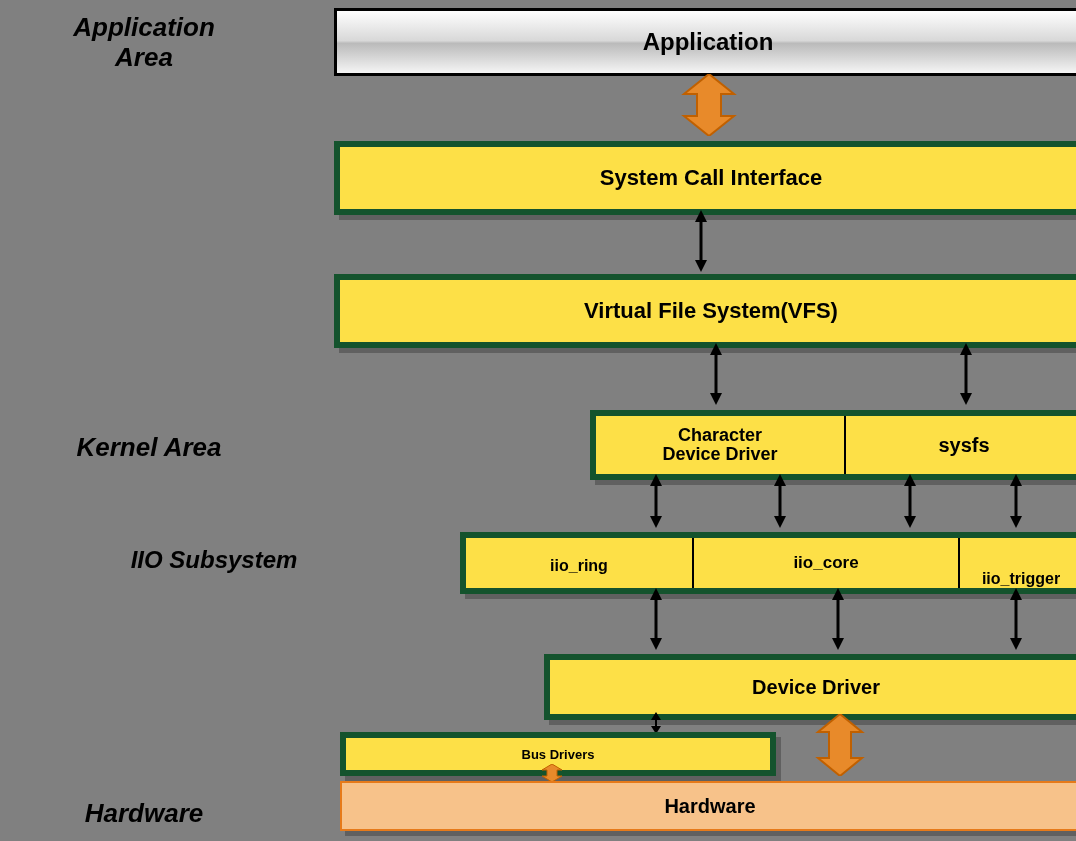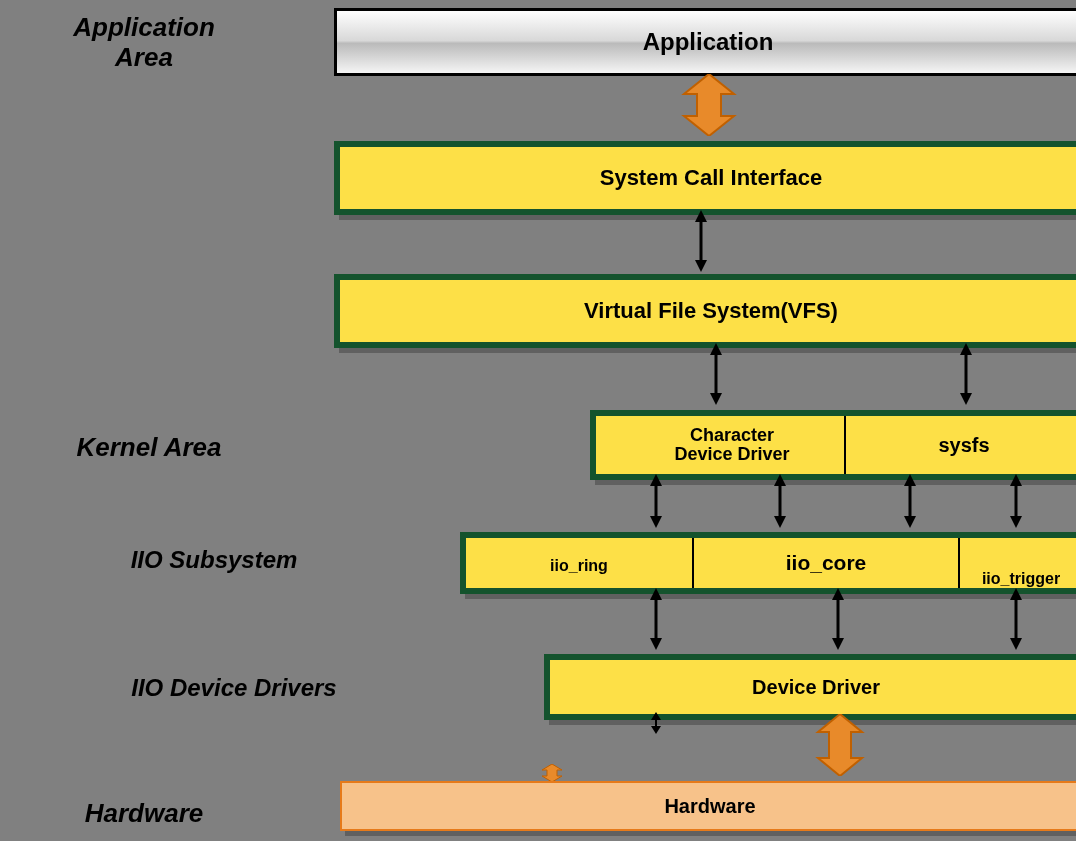--- a/index.html
+++ b/index.html
@@ -84,23 +84,20 @@
 <div class="label" style="left:20px; top:12px; width:200px; font-size:26px; line-height:30px;">
   <span>Application</span><br>
   <span>Area</span>
 </div>
 <div class="label" style="left:60px; top:546px; width:260px; font-size:24px;">
   <span>IIO Subsystem</span>
 </div>
 <div class="label" style="left:10px; top:432px; width:230px; font-size:26px;">
   <span>Kernel Area</span>
 </div>
-<div class="label" style="left:60px; top:674px; width:300px; font-size:24px;">
-  <span>IIO Device Drivers</span>
-</div>
 <div class="label" style="left:10px; top:798px; width:220px; font-size:26px;">
   <span>Hardware</span>
 </div>
 
 <div class="appbox" style="left:310px; top:8px; width:742px; height:62px;">
   <div class="text" style="font-weight:900; font-size:24px;">Application</div>
 </div>
 
 <div class="orange-arrow" style="left:655px; top:74px; width:60px; height:62px;">
   <svg width="60" height="62" viewBox="0 0 60 62">
@@ -134,21 +131,21 @@
 <div class="varrow" style="left:942px; top:343px;">
   <svg width="16" height="62" viewBox="0 0 16 62" style="margin-left:-8px;">
     <line x1="8" y1="6" x2="8" y2="56" stroke="#000" stroke-width="3"></line>
     <polygon points="8,0 2,12 14,12" fill="#000"></polygon>
     <polygon points="8,62 2,50 14,50" fill="#000"></polygon>
   </svg>
 </div>
 
 <div class="bluebox" style="left:566px; top:410px; width:486px; height:58px; display:block;">
   <div class="divider" style="left:248px;"></div>
-  <div style="position:absolute; left:0; top:0; width:248px; height:58px; display:flex; align-items:center; justify-content:center;padding-left:12px;">
+  <div style="position:absolute; left:0; top:0; width:248px; height:58px; display:flex; align-items:center; justify-content:center;">
     <div class="text" style="font-size:18px; line-height:19px; text-align:center;">
       <span>Character</span><br><span>Device Driver</span>
     </div>
   </div>
   <div style="position:absolute; left:250px; top:0; width:236px; height:58px; display:flex; align-items:center; justify-content:center;">
     <div class="text" style="font-size:20px;">sysfs</div>
   </div>
 </div>
 
 <div class="varrow" style="left:632px; top:474px;">
@@ -180,21 +177,21 @@
   </svg>
 </div>
 
 <div class="bluebox" style="left:436px; top:532px; width:616px; height:50px; display:block;">
   <div class="divider" style="left:226px;"></div>
   <div class="divider" style="left:492px;"></div>
   <div style="position:absolute; left:0; top:0; width:226px; height:56px; display:flex; align-items:center; justify-content:center;">
     <div class="text" style="font-size:16px;">iio_ring</div>
   </div>
   <div style="position:absolute; left:228px; top:0; width:264px; height:50px; display:flex; align-items:center; justify-content:center;">
-    <div class="text" style="font-size:21px;">iio_core</div>
+    <div class="text" style="font-size:17px;">iio_core</div>
   </div>
   <div style="position:absolute; left:494px; top:0; width:122px; height:50px; display:flex; align-items:flex-end; justify-content:center;">
     <div class="text" style="font-size:16px;">iio_trigger</div>
   </div>
 </div>
 
 <div class="varrow" style="left:632px; top:588px;">
   <svg width="16" height="62" viewBox="0 0 16 62" style="margin-left:-8px;">
     <line x1="8" y1="6" x2="8" y2="56" stroke="#000" stroke-width="3"></line>
     <polygon points="8,0 2,12 14,12" fill="#000"></polygon>
@@ -221,20 +218,23 @@
 </div>
 
 <div class="varrow" style="left:632px; top:712px;">
   <svg width="12" height="22" viewBox="0 0 12 22" style="margin-left:-6px;">
     <line x1="6" y1="4" x2="6" y2="18" stroke="#000" stroke-width="2"></line>
     <polygon points="6,0 1,8 11,8" fill="#000"></polygon>
     <polygon points="6,22 1,14 11,14" fill="#000"></polygon>
   </svg>
 </div>
 
+<div class="bluebox" style="left:316px; top:732px; width:424px; height:32px;">
+  <div class="text" style="font-size:13px;">Bus Drivers</div>
+</div>
 
 <div class="orange-arrow" style="left:790px; top:714px; width:52px; height:62px;">
   <svg width="52" height="62" viewBox="0 0 52 62">
     <polygon points="26,0 48,18 37,18 37,44 48,44 26,62 4,44 15,44 15,18 4,18" fill="#e88a2a" stroke="#c06000" stroke-width="2"></polygon>
   </svg>
 </div>
 
 <div class="orange-arrow" style="left:516px; top:764px; width:24px; height:18px;">
   <svg width="24" height="18" viewBox="0 0 24 18">
     <polygon points="12,0 22,6 17,6 17,12 22,12 12,18 2,12 7,12 7,6 2,6" fill="#e88a2a" stroke="#c06000" stroke-width="1"></polygon>

